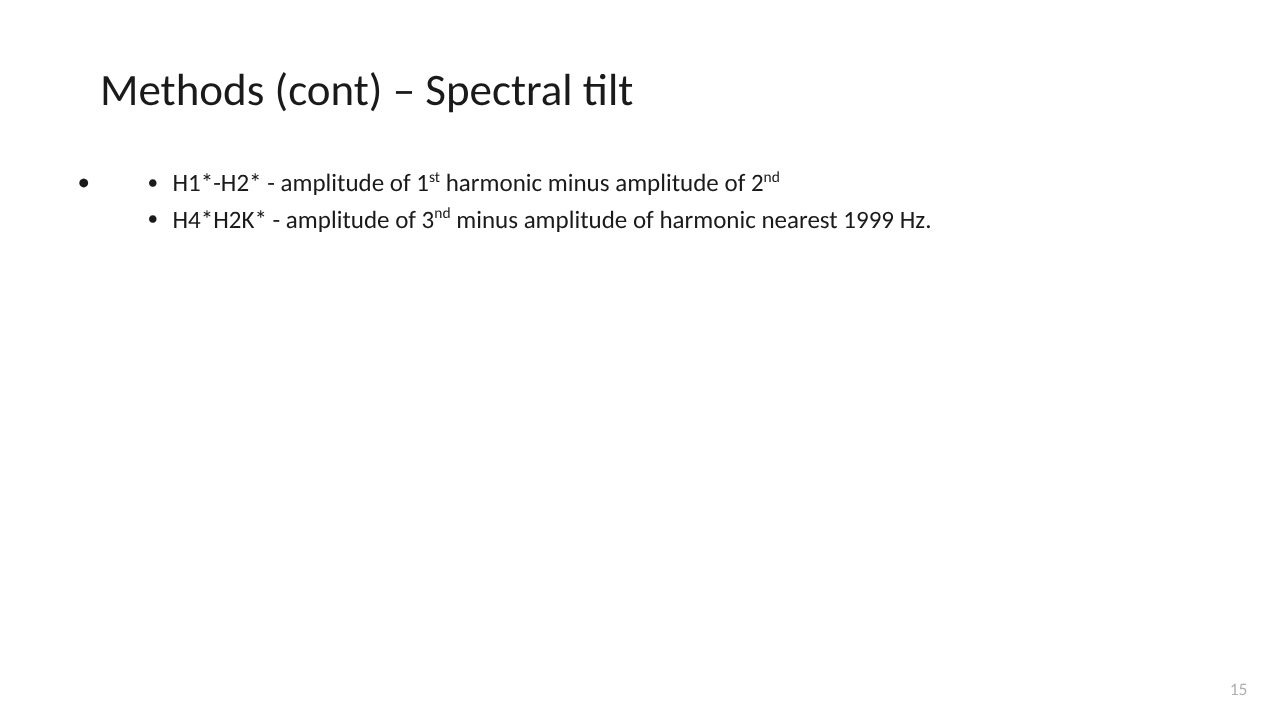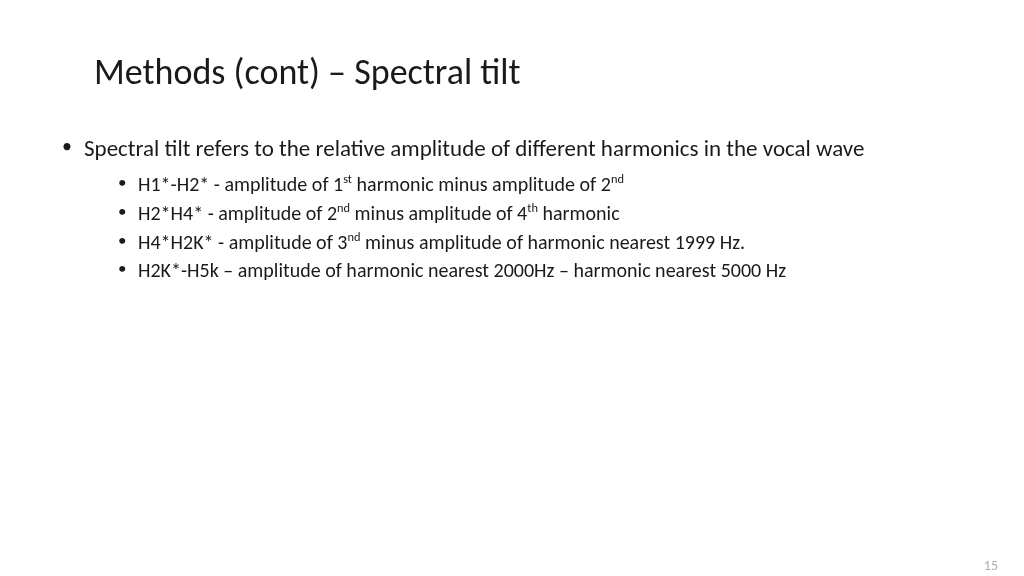--- a/index.html
+++ b/index.html
@@ -13,21 +13,21 @@
       background: #ffffff;
       font-family: Calibri, 'Segoe UI', Arial, sans-serif;
       color: #000000;
       position: relative;
       padding: 50px 50px 30px 50px;
     }
     .slide-title {
       font-size: 36px;
       font-weight: 400;
       color: #1a1a1a;
-      margin-left: 44px;
+      margin-left: 30px;
       margin-bottom: 40px;
     }
     .content {
       padding-left: 8px;
     }
     ul.outer {
       list-style: none;
       padding-left: 0;
     }
     ul.outer > li {
@@ -65,46 +65,39 @@
       top: 0;
       font-size: 17px;
     }
     sup {
       font-size: 0.62em;
       vertical-align: super;
       line-height: 0;
     }
     .page-number {
       position: absolute;
-      bottom: 2px;
+      bottom: 16px;
       right: 26px;
       font-size: 14px;
       color: #b0b0b0;
     }
   </style>
 </head>
 <body>
 
 <h1 class="slide-title">Methods (cont) – Spectral tilt</h1>
 
 <div class="content">
   <ul class="outer">
     <li>
-      <span>Spectral tilt refers to the relative amplitude of different harmonics in the vocal wave</span>
       <ul class="inner">
         <li>
           <span>H1*-H2* - amplitude of 1</span><sup>st</sup><span>  harmonic minus amplitude of 2</span><sup>nd</sup>
         </li>
         <li>
-          <span>H2*H4* - amplitude of 2</span><sup>nd</sup><span> minus amplitude of 4</span><sup>th</sup><span> harmonic</span>
-        </li>
-        <li>
           <span>H4*H2K* - amplitude of 3</span><sup>nd</sup><span> minus amplitude of harmonic nearest 1999 Hz.</span>
-        </li>
-        <li>
-          <span>H2K*-H5k – amplitude of harmonic nearest 2000Hz – harmonic nearest 5000 Hz</span>
         </li>
       </ul>
     </li>
   </ul>
 </div>
 
 <div class="page-number">15</div>
 
 </body></html>

